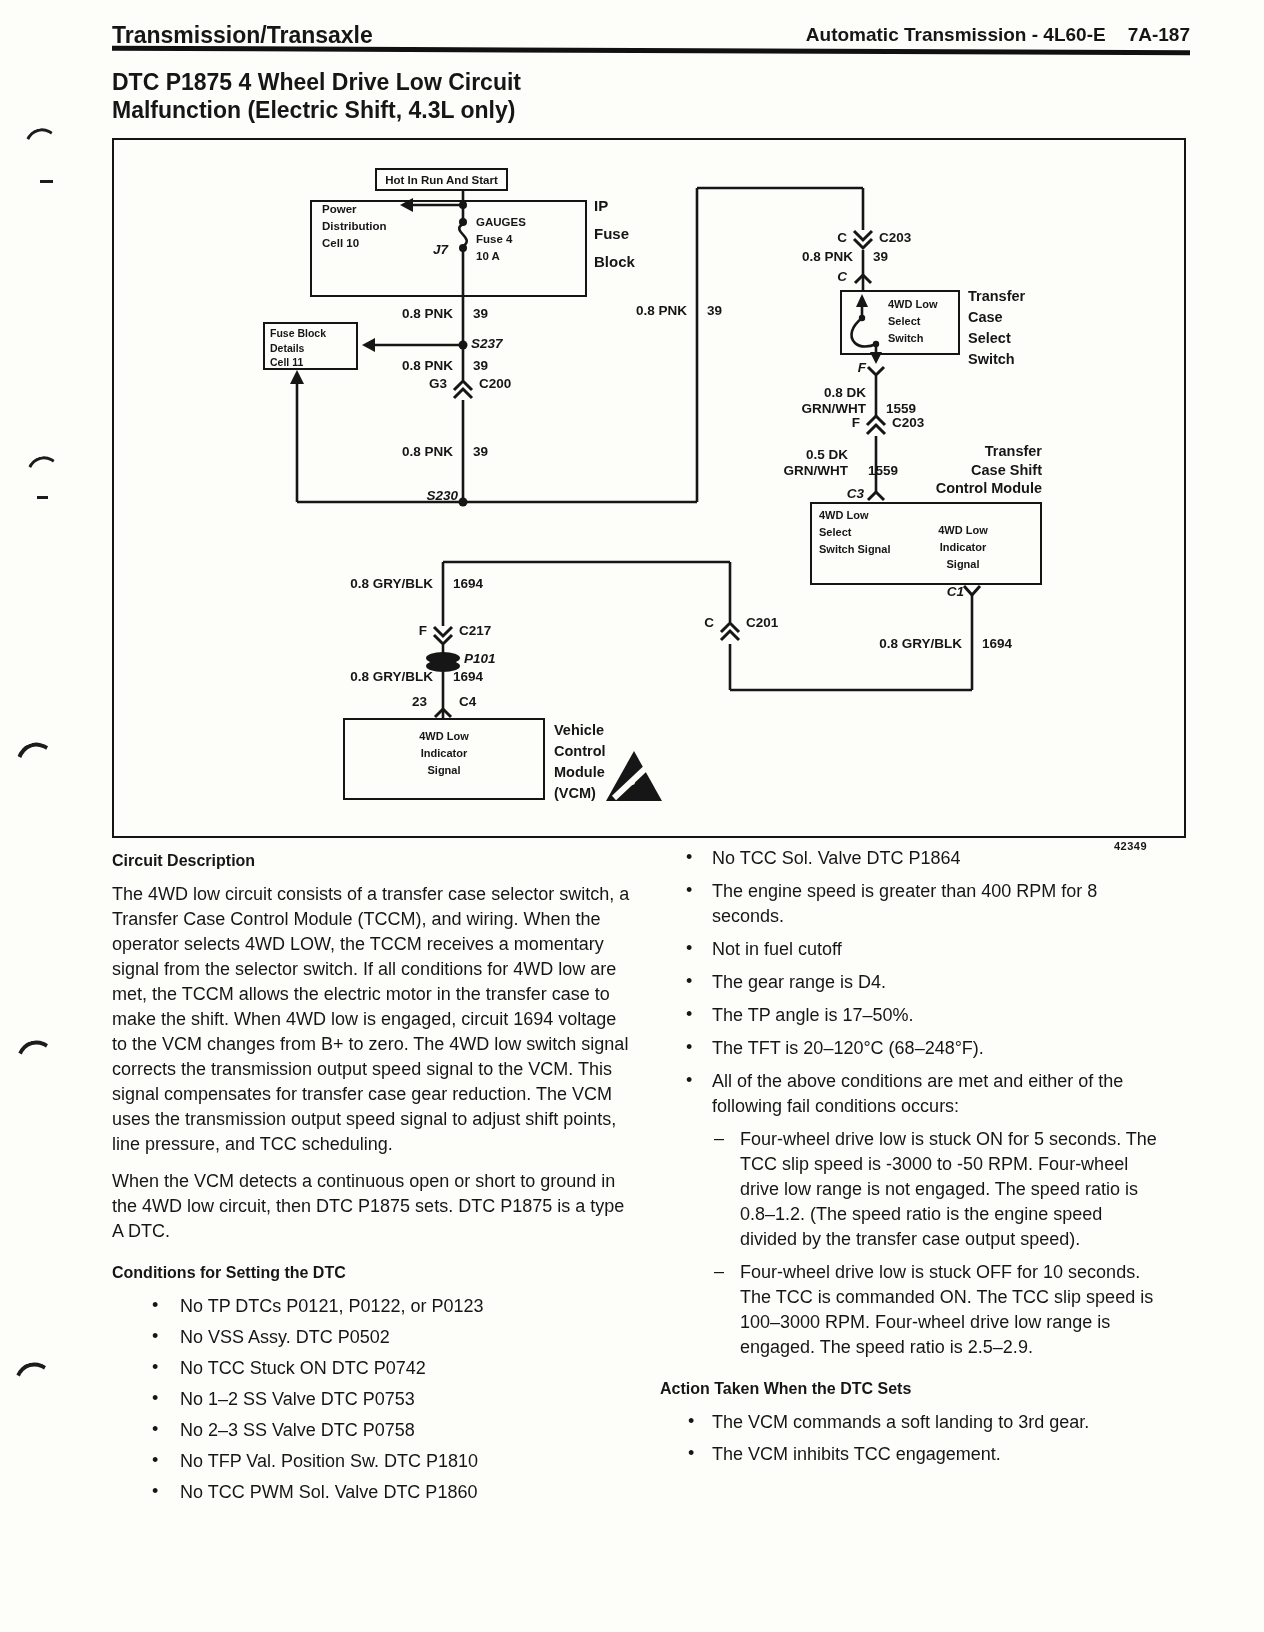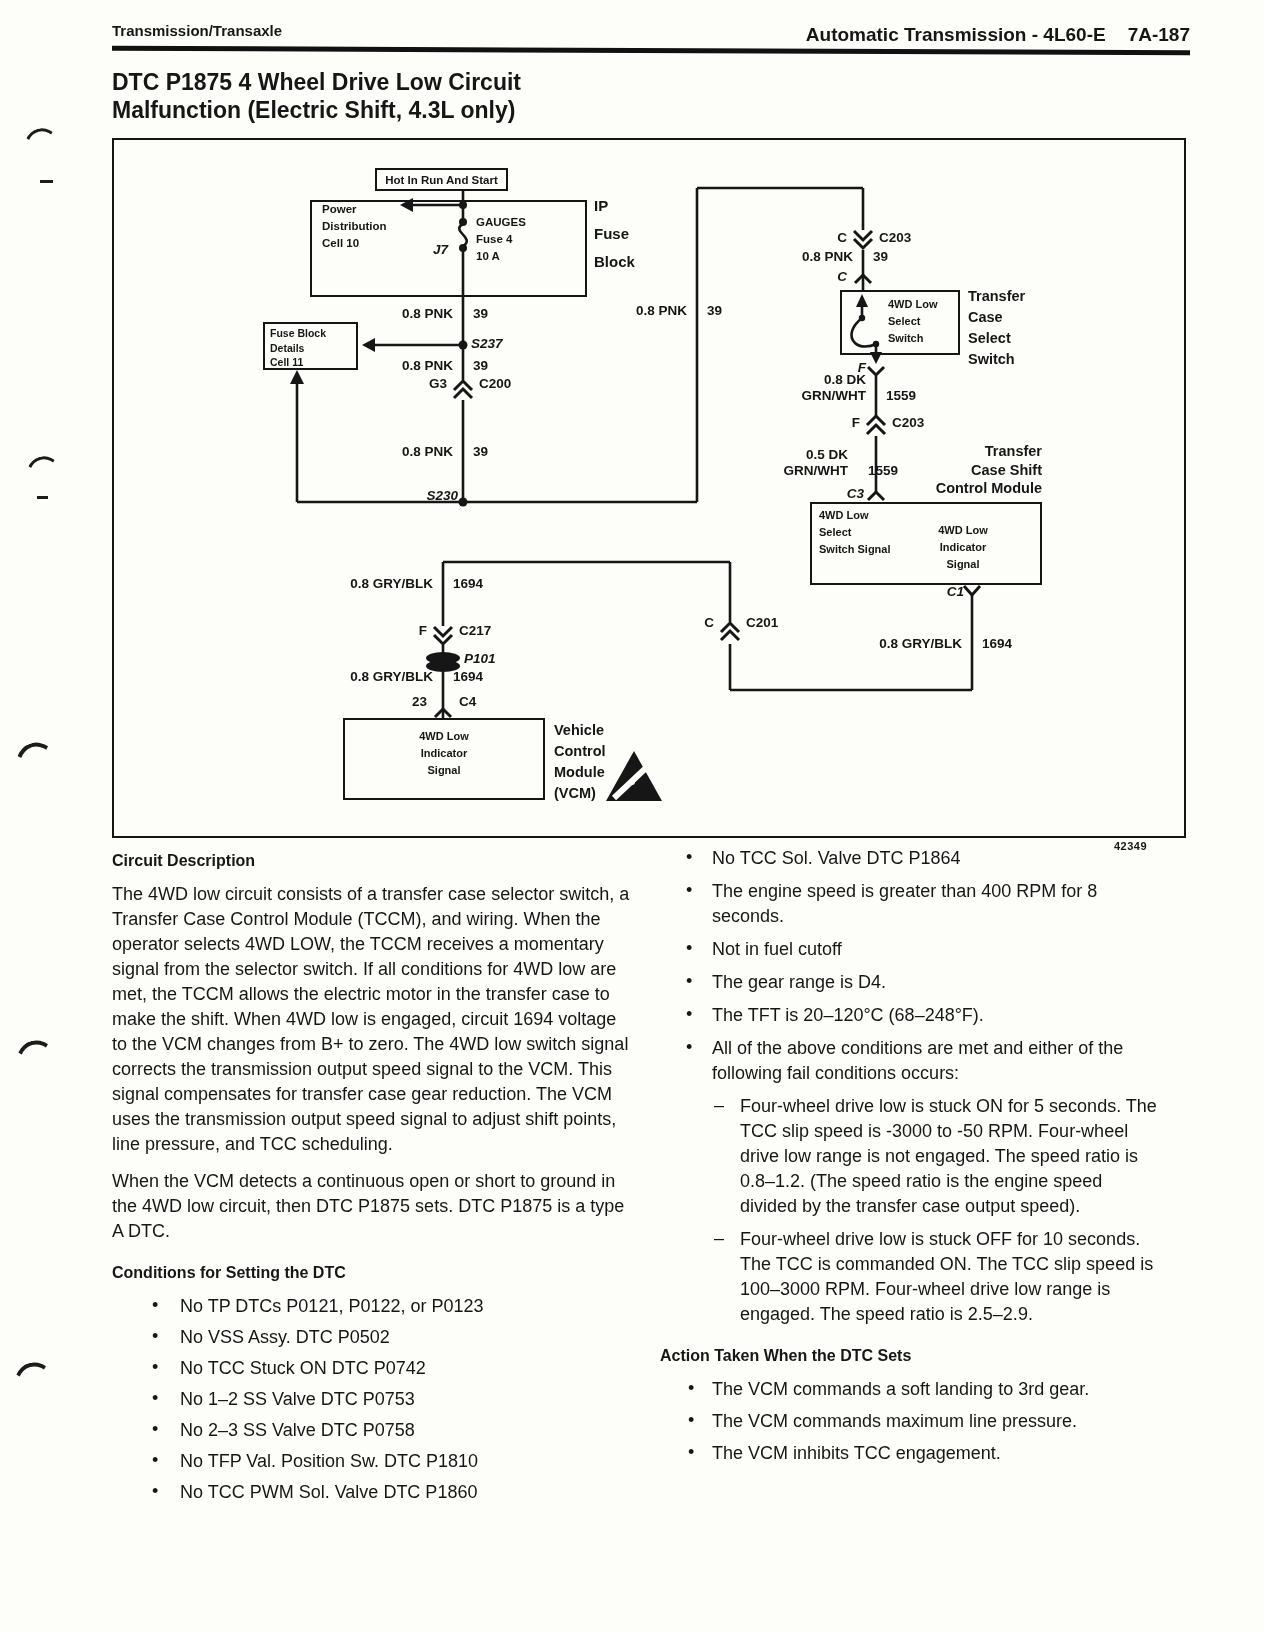--- a/index.html
+++ b/index.html
@@ -1,21 +1,21 @@
 <!DOCTYPE html>
 <html><head>
 <meta charset="utf-8">
 <style>
   html,body{margin:0;padding:0;background:#e8e8e4;}
   .page{position:relative;width:1264px;height:1632px;margin:0 auto;background:#fdfdfa;
         font-family:"Liberation Sans", sans-serif;color:#161616;overflow:hidden;}
   .abs{position:absolute;}
   .pre{white-space:pre-line;}
   
-  .hdr-left{left:112px;top:22px;font-size:15px;font-weight:bold;}
+  .hdr-left{left:112px;top:22px;font-size:23px;font-weight:bold;}
   .hdr-right{left:610px;top:24px;width:580px;display:flex;justify-content:flex-end;gap:22px;
              font-size:19px;font-weight:bold;}
   .hdr-rule{left:112px;top:48px;width:1078px;height:5px;background:#111;transform:rotate(.25deg);}
   .title{left:112px;top:68px;font-size:23px;font-weight:bold;line-height:28px;}
   
   .frame{left:112px;top:138px;width:1074px;height:700px;border:2.5px solid #151515;box-sizing:border-box;}
   .dia{position:absolute;left:112px;top:138px;width:1074px;height:700px;}
   .dia svg{position:absolute;left:0;top:0;}
   .dbox{position:absolute;border:2.5px solid #151515;box-sizing:border-box;background:transparent;}
   .inbox{position:absolute;font-size:11.5px;font-weight:bold;line-height:17px;}
@@ -215,21 +215,21 @@
         <span class="wn">39</span>
     </div>
     <div class="wl" style="left:425px;top:165px;">
       <span class="wt">0.8 PNK</span>
         <span class="wn">39</span>
     </div>
     <div class="wl" style="left:591px;top:111px;">
       <span class="wt">0.8 PNK</span>
         <span class="wn">39</span>
     </div>
-    <div class="wl" style="left:594px;top:234px;width:340px;">
+    <div class="wl" style="left:594px;top:247px;width:340px;">
       <span class="wt">0.8 DK
 GRN/WHT</span>
         <span class="wn">1559</span>
     </div>
     <div class="wl" style="left:576px;top:309px;width:340px;">
       <span class="wt">0.5 DK
 GRN/WHT</span>
         <span class="wn">1559</span>
     </div>
     <div class="wl" style="left:171px;top:438px;">
@@ -301,23 +301,23 @@
     <div class="li">No 2–3 SS Valve DTC P0758</div>
     <div class="li">No TFP Val. Position Sw. DTC P1810</div>
     <div class="li">No TCC PWM Sol. Valve DTC P1860</div>
   </div>
 
   <div class="abs col-right">
     <div class="rli">No TCC Sol. Valve DTC P1864</div>
     <div class="rli">The engine speed is greater than 400 RPM for 8 seconds.</div>
     <div class="rli">Not in fuel cutoff</div>
     <div class="rli">The gear range is D4.</div>
+    <div class="rli">The TP angle is 17–50%.</div>
     <div class="rli">The TFT is 20–120°C (68–248°F).</div>
     <div class="rli">All of the above conditions are met and either of the following fail conditions occurs:</div>
     <div class="rsub">Four-wheel drive low is stuck ON for 5 seconds. The TCC slip speed is -3000 to -50 RPM. Four-wheel drive low range is not engaged. The speed ratio is 0.8–1.2. (The speed ratio is the engine speed divided by the transfer case output speed).</div>
     <div class="rsub">Four-wheel drive low is stuck OFF for 10 seconds. The TCC is commanded ON. The TCC slip speed is 100–3000 RPM. Four-wheel drive low range is engaged. The speed ratio is 2.5–2.9.</div>
     <div class="h2 mt">Action Taken When the DTC Sets</div>
     <div class="ali">The VCM commands a soft landing to 3rd gear.</div>
-    <div class="ali">The VCM commands maximum line pressure.</div>
     <div class="ali">The VCM inhibits TCC engagement.</div>
   </div>
 
 </div>
 
 </body></html>

